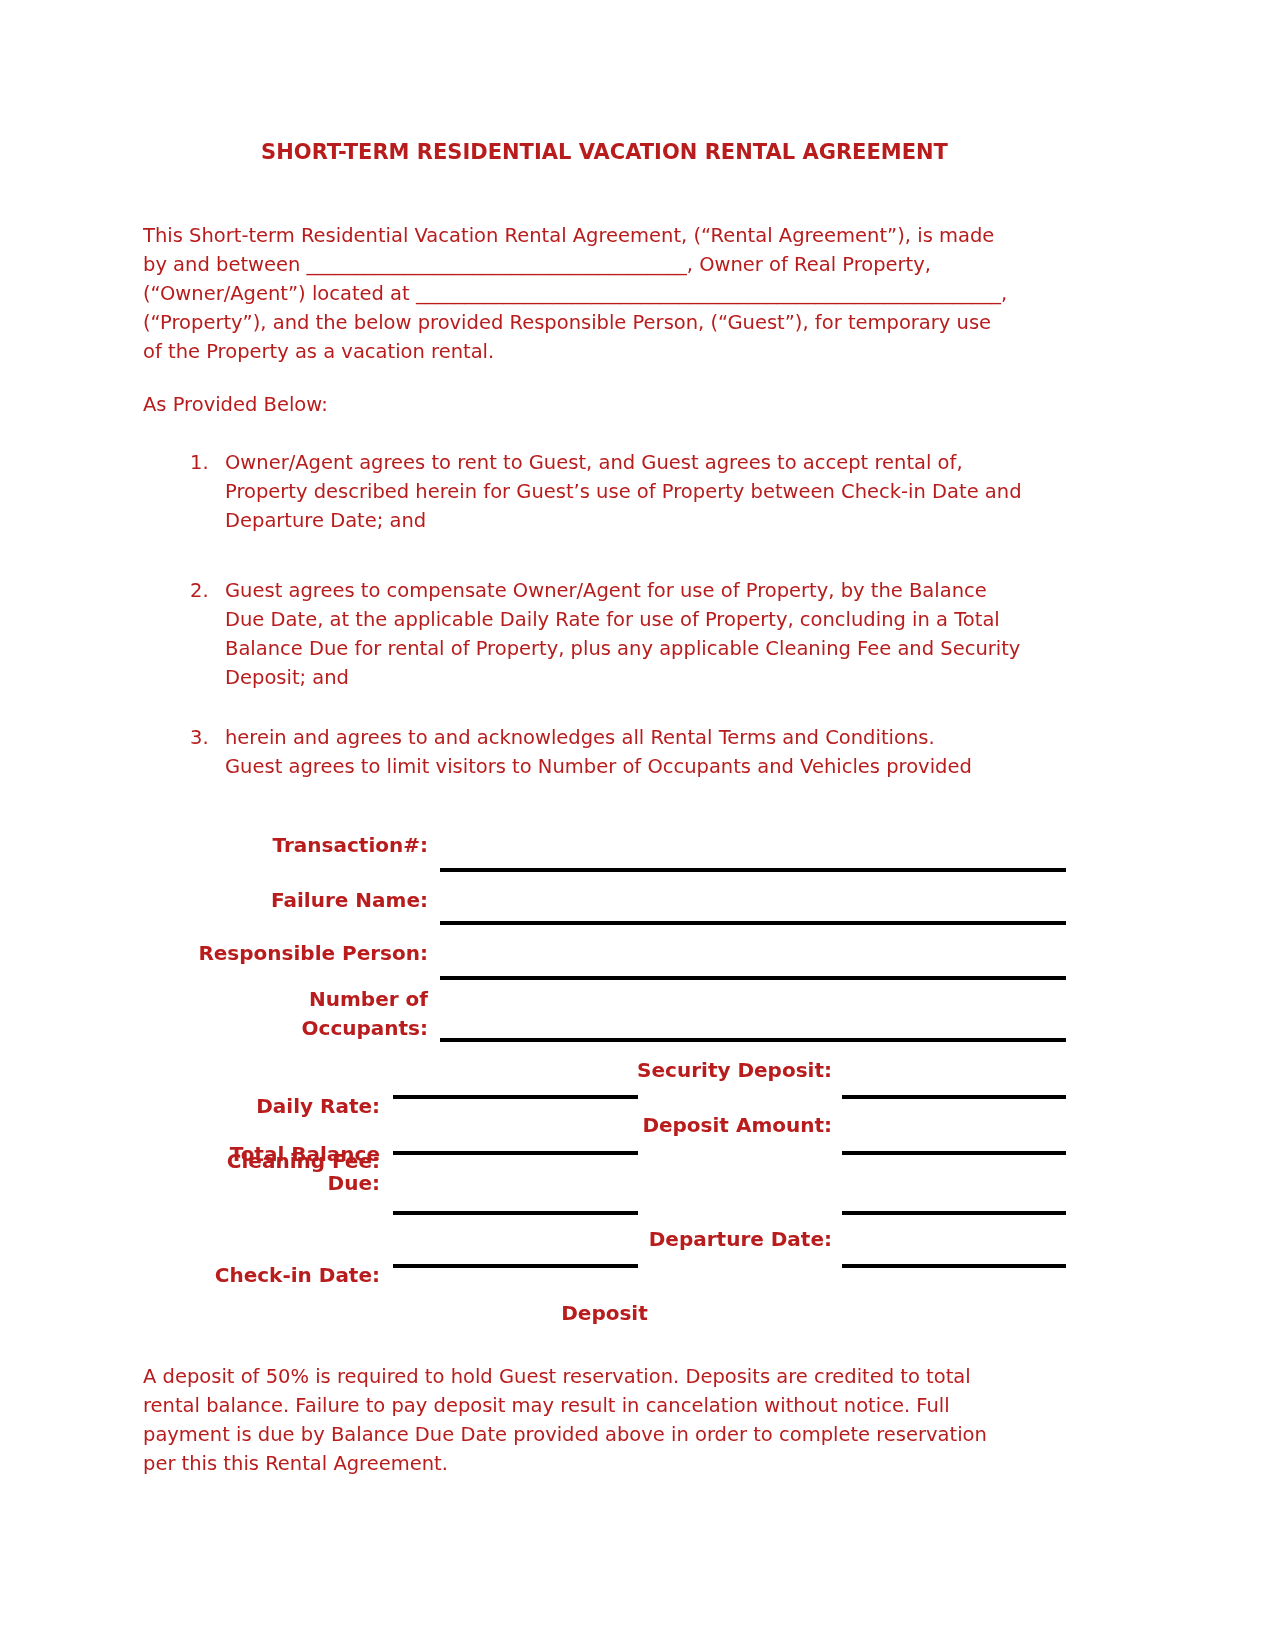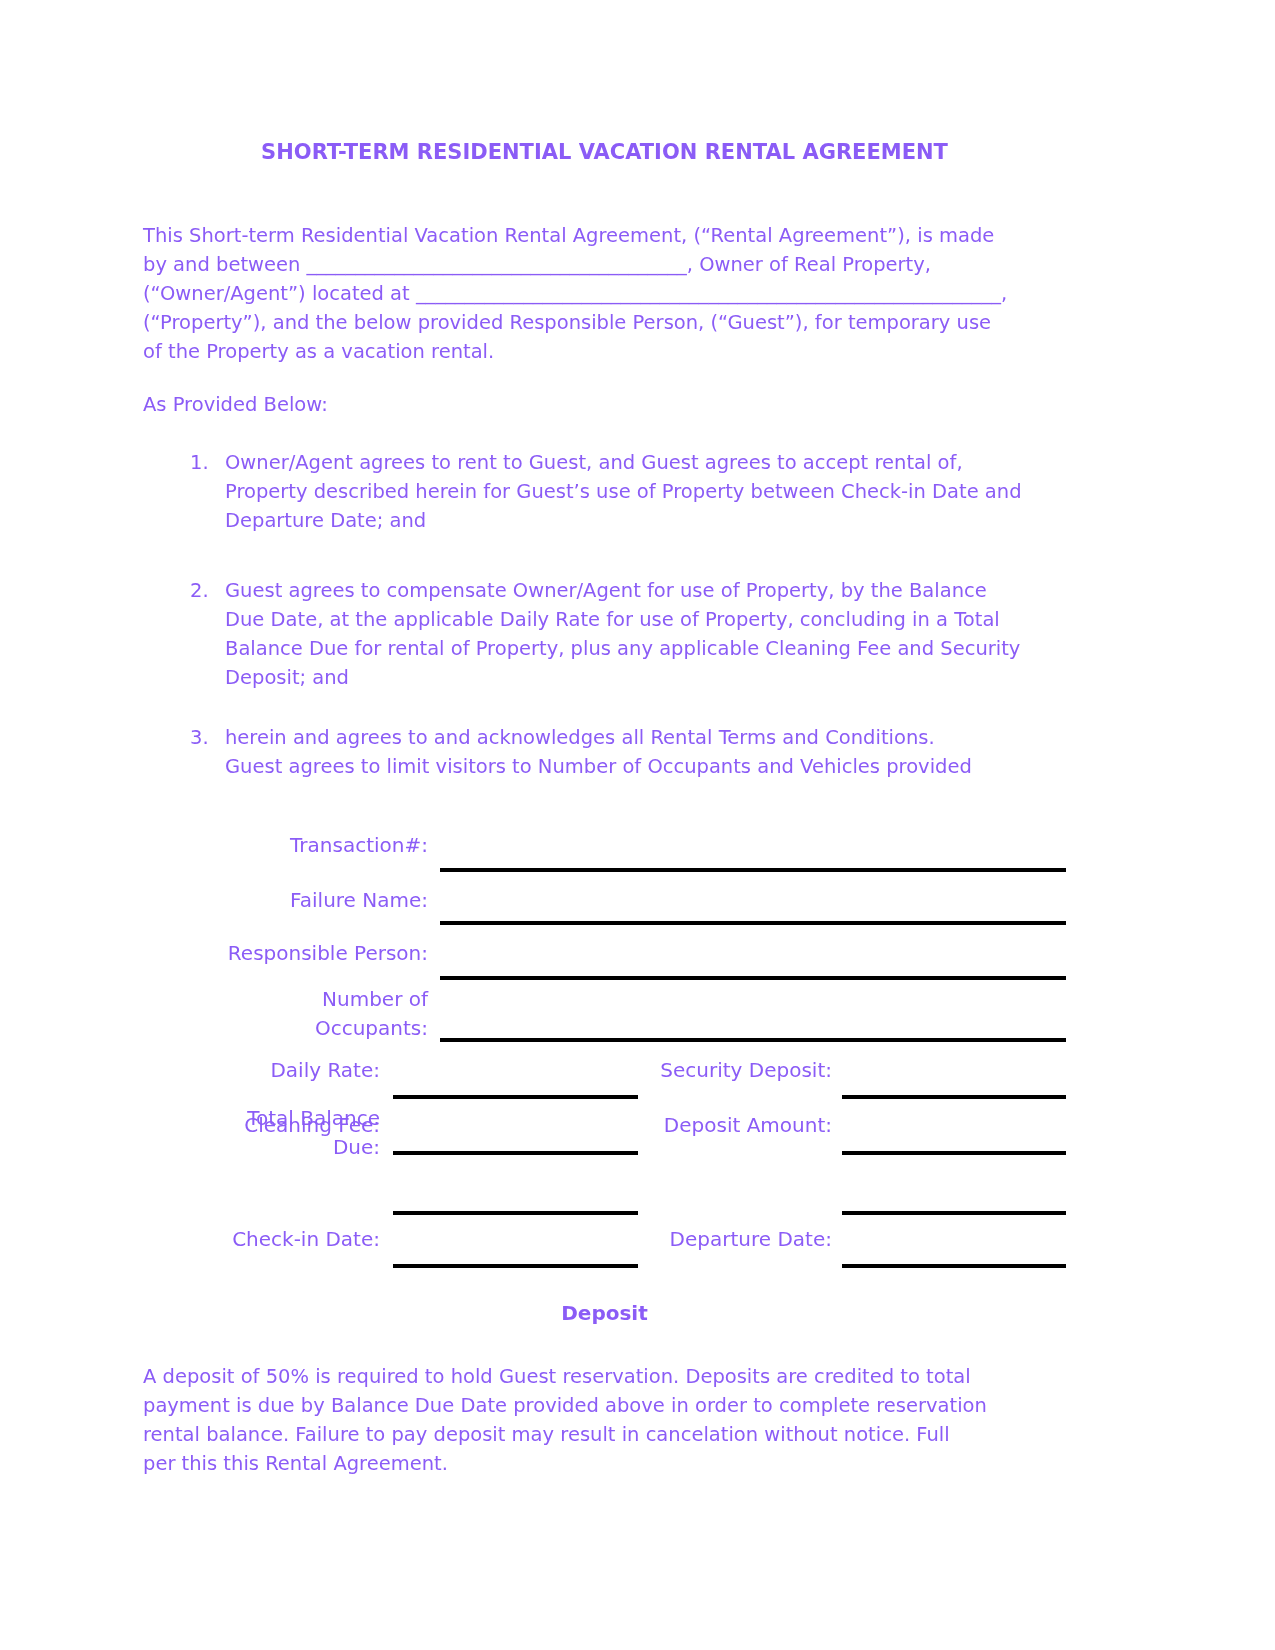--- a/index.html
+++ b/index.html
@@ -1,21 +1,21 @@
 <!DOCTYPE html>
 <html><head>
 <meta charset="utf-8">
 <style>
   html, body { margin: 0; padding: 0; background: #ffffff; }
   .page {
     position: relative;
     width: 1275px;
     height: 1650px;
     background: #ffffff;
-    color: #8b5cf6;
+    color: #b91c1c;
     font-family: "DejaVu Sans", "Liberation Sans", sans-serif;
     overflow: hidden;
   }
   .content {
     position: absolute;
     left: 143px;
     top: 0;
     width: 923px;
     height: 100%;
   }
@@ -42,27 +42,27 @@
   .li-3 { top: 723px; }
   .li-num {
     position: absolute; left: 0; top: 0;
     font-size: 19.5px; line-height: 29px;
   }
   .li-text { margin-left: 35px; }
 
   .flabel {
     position: absolute;
     font-size: 20px;
-    font-weight: normal;
+    font-weight: bold;
     line-height: 29px;
     text-align: right;
   }
   .flabel span { display: block; white-space: nowrap; }
   .full-label  { left: 0;    width: 285px; }
-  .pairL-label { left: 0;    width: 237px; }
+  .pairL-label { left: 0;    width: 237px; margin-top: 36px; }
   .pairR-label { left: 380px; width: 309px; }
 
   .blank {
     position: absolute;
     height: 30px;
     border-bottom: 4px solid #000000;
     font-size: 19.5px;
     line-height: 29px;
     overflow: hidden;
   }
@@ -185,19 +185,19 @@
       <span>Departure Date:</span>
     </div>
     <div class="blank pairR-blank" style="top:1234px"></div>
 
     <div class="deposit-heading">
       <span>Deposit</span>
     </div>
 
     <div class="deposit-para">
       <div class="bodyline">A deposit of 50% is required to hold Guest reservation. Deposits are credited to total</div>
+      <div class="bodyline">rental balance. Failure to pay deposit may result in cancelation without notice. Full</div>
       <div class="bodyline">payment is due by Balance Due Date provided above in order to complete reservation</div>
-      <div class="bodyline">rental balance. Failure to pay deposit may result in cancelation without notice. Full</div>
       <div class="bodyline">per this this Rental Agreement.</div>
     </div>
 
   </div>
 </div>
 
 </body></html>

